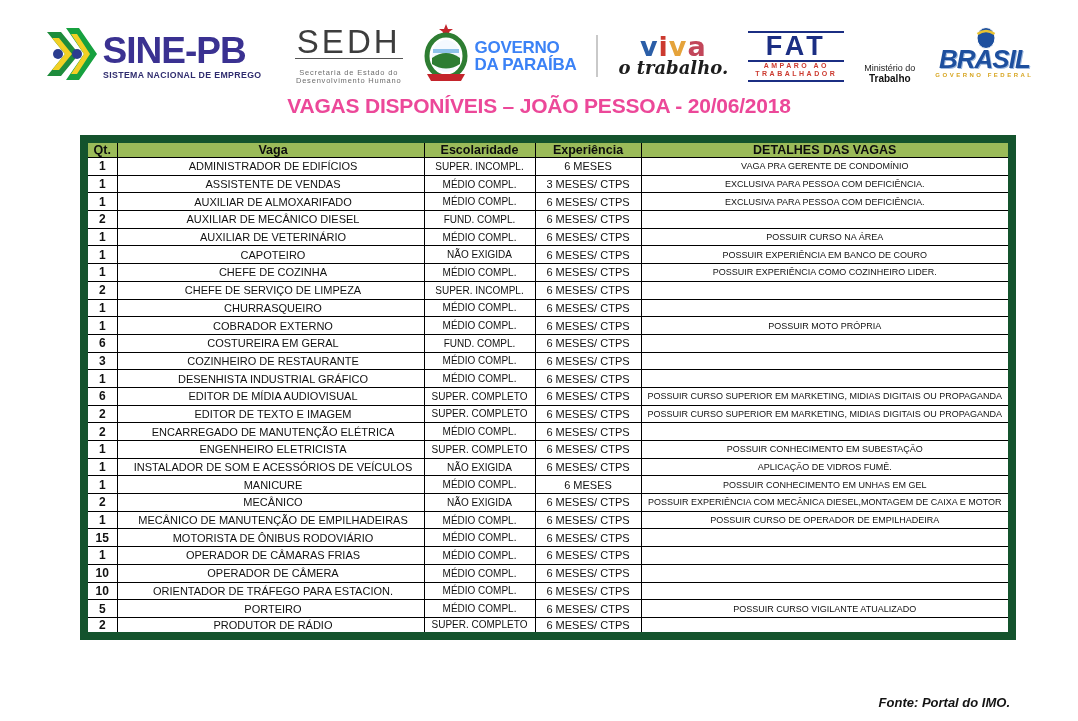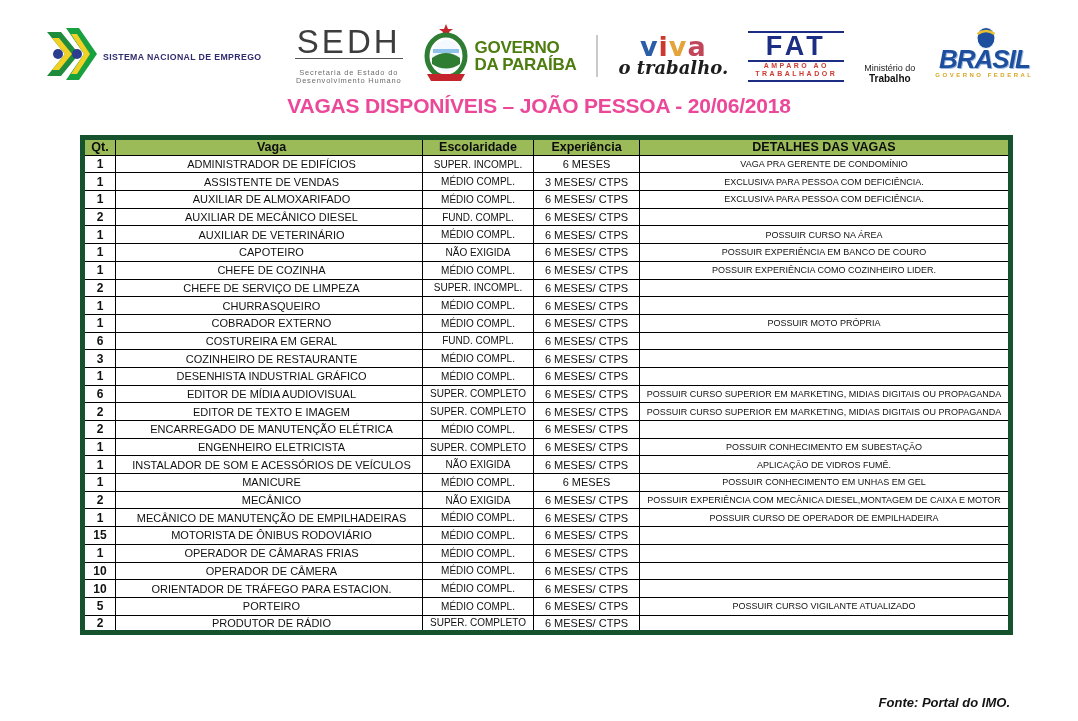--- a/index.html
+++ b/index.html
@@ -22,21 +22,21 @@
   .sine-name { font-size:37px; font-weight:bold; color:#3a3191; letter-spacing:-1px; line-height:36px; }
   .sine-sub { font-size:9.5px; font-weight:bold; color:#2f2c6e; letter-spacing:0.4px; transform:scaleX(0.92); transform-origin:left; }
 
   
   .sedh-block { display:flex; flex-direction:column; }
   .sedh-name { font-size:33px; color:#3d3d3d; letter-spacing:3px; line-height:30px; border-bottom:1.5px solid #555; padding:0 2px 1px 2px; }
   .sedh-sub { font-size:7.5px; color:#6e6e6e; letter-spacing:0.8px; text-align:center; line-height:8.5px; margin-top:10px; }
 
   
   .gov-pb { gap:6px; }
-  .gov-pb-text { font-size:17px; font-weight:bold; color:#4d7c0f; line-height:17px; letter-spacing:-0.3px; }
+  .gov-pb-text { font-size:17px; font-weight:bold; color:#3b82f6; line-height:17px; letter-spacing:-0.3px; }
 
   .vsep { width:2px; height:42px; background:#c9c9c9; }
 
   
   .viva-block { display:flex; flex-direction:column; align-items:center; }
   .viva-word { font-size:27px; font-weight:bold; letter-spacing:1px; line-height:24px; font-family:"DejaVu Sans", sans-serif; }
   .viva-l0 { color:#2b5ea7; } .viva-l1 { color:#cc3a2f; } .viva-l2 { color:#e5a33b; } .viva-l3 { color:#c2465a; }
   .viva-script { font-size:18px; font-weight:bold; font-style:italic; color:#1d1d1d; font-family:"DejaVu Serif", serif; line-height:18px; }
 
   
@@ -61,21 +61,21 @@
   
   .page-title {
     position:absolute; left:0; top:94px; width:1078px;
     text-align:center; font-size:21px; font-weight:bold; color:#ec4899; letter-spacing:-0.2px;
   }
 
   
   .vac-table {
     position:absolute; left:80px; top:135px; width:928px;
     border-collapse:collapse; table-layout:fixed;
-    border:5px solid #14532d;
+    border:8px solid #14532d;
   }
   .vac-table th, .vac-table td {
     border:1px solid #000; height:17.7px; padding:0 3px;
     overflow:hidden; white-space:nowrap;
   }
   .vac-table th {
     background:#9bbb59; font-size:12.5px; font-weight:bold; color:#0d0d0d; text-align:center;
   }
   .c0 { width:33px; text-align:center; font-weight:bold; font-size:12px; }
   .c1 { width:307px; text-align:center; font-size:11px; padding-left:8px !important; }
@@ -99,20 +99,21 @@
       <svg width="54" height="58" viewBox="0 0 54 58">
         <polygon points="2,7 16,7 34,29 16,51 2,51 20,29" fill="#1e8c3c"></polygon>
         <polygon points="7,13 14,13 27,29 14,45 7,45 20,29" fill="#f2d024"></polygon>
         <circle cx="13" cy="29" r="5" fill="#2b3d8f"></circle>
         <polygon points="21,3 34,3 52,29 34,55 21,55 39,29" fill="#17a13f"></polygon>
         <polygon points="26,9 32,9 45,29 32,49 26,49 39,29" fill="#f2d024"></polygon>
         <circle cx="32" cy="29" r="5" fill="#2b3d8f"></circle>
       </svg>
     </span>
     <span class="sine-texts">
+      <span class="sine-name">SINE-PB</span>
       <span class="sine-sub">SISTEMA NACIONAL DE EMPREGO</span>
     </span>
   </div>
 
   <div class="logo sedh-block">
     <span class="sedh-name">SEDH</span>
     <span class="sedh-sub">
       <span>Secretaria de Estado do</span><br>
       <span>Desenvolvimento Humano</span>
     </span>

